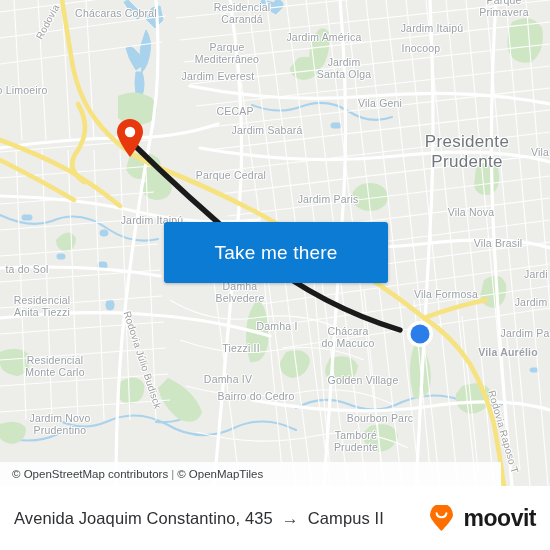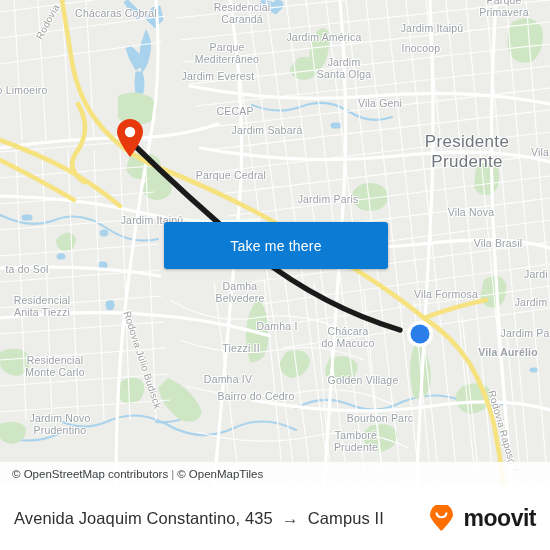--- a/index.html
+++ b/index.html
@@ -61,40 +61,40 @@
   .marker-dest {
     position: absolute;
     width: 30px; height: 30px;
     transform: translate(-50%, -50%);
   }
 
   
   #cta {
     position: absolute;
     left: 164px; top: 222px;
-    width: 224px; height: 47px;
+    width: 224px; height: 61px;
     background: #0b7bd4;
     border: none;
     border-radius: 3px;
     color: #ffffff;
     font-family: "Liberation Sans", sans-serif;
-    font-size: 14px;
+    font-size: 19px;
     letter-spacing: .2px;
     cursor: pointer;
     box-shadow: 0 1px 3px rgba(0,0,0,.25);
     display: flex;
     align-items: center;
     justify-content: center;
   }
 
   
   #attribution {
     position: absolute;
     left: 0; top: 462px;
-    width: 550px; height: 24px;
+    width: 501px; height: 24px;
     background: rgba(255,255,255,.88);
     display: flex;
     align-items: center;
     padding-left: 12px;
     box-sizing: border-box;
     font-size: 11.5px;
     color: #3c4043;
     white-space: pre;
   }
   #attribution .sep { color: #80868b; padding: 0 3px; }

